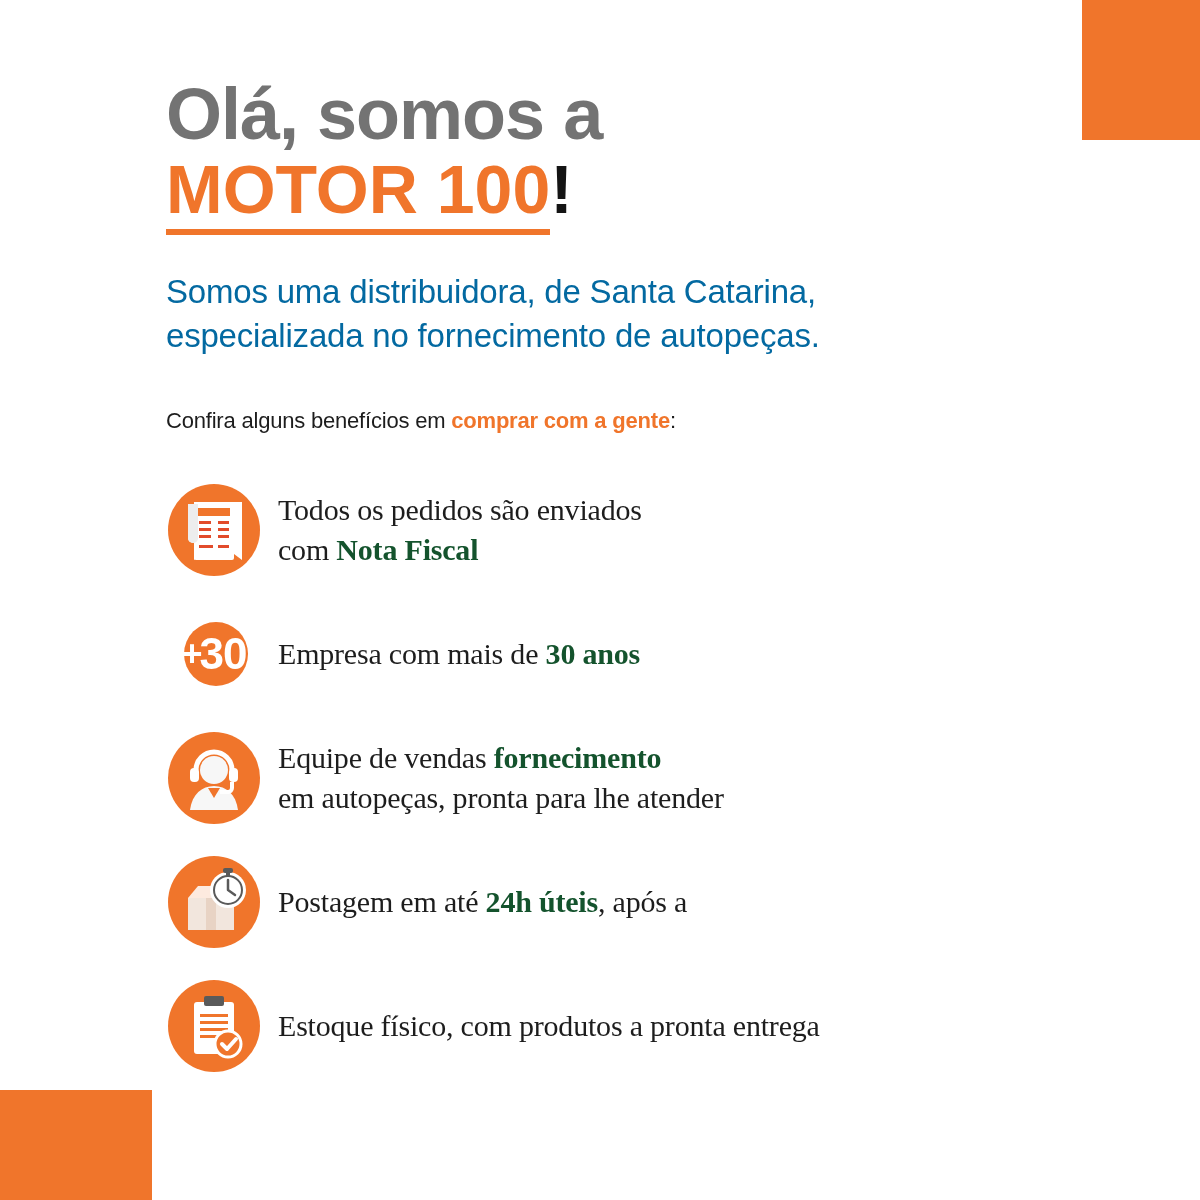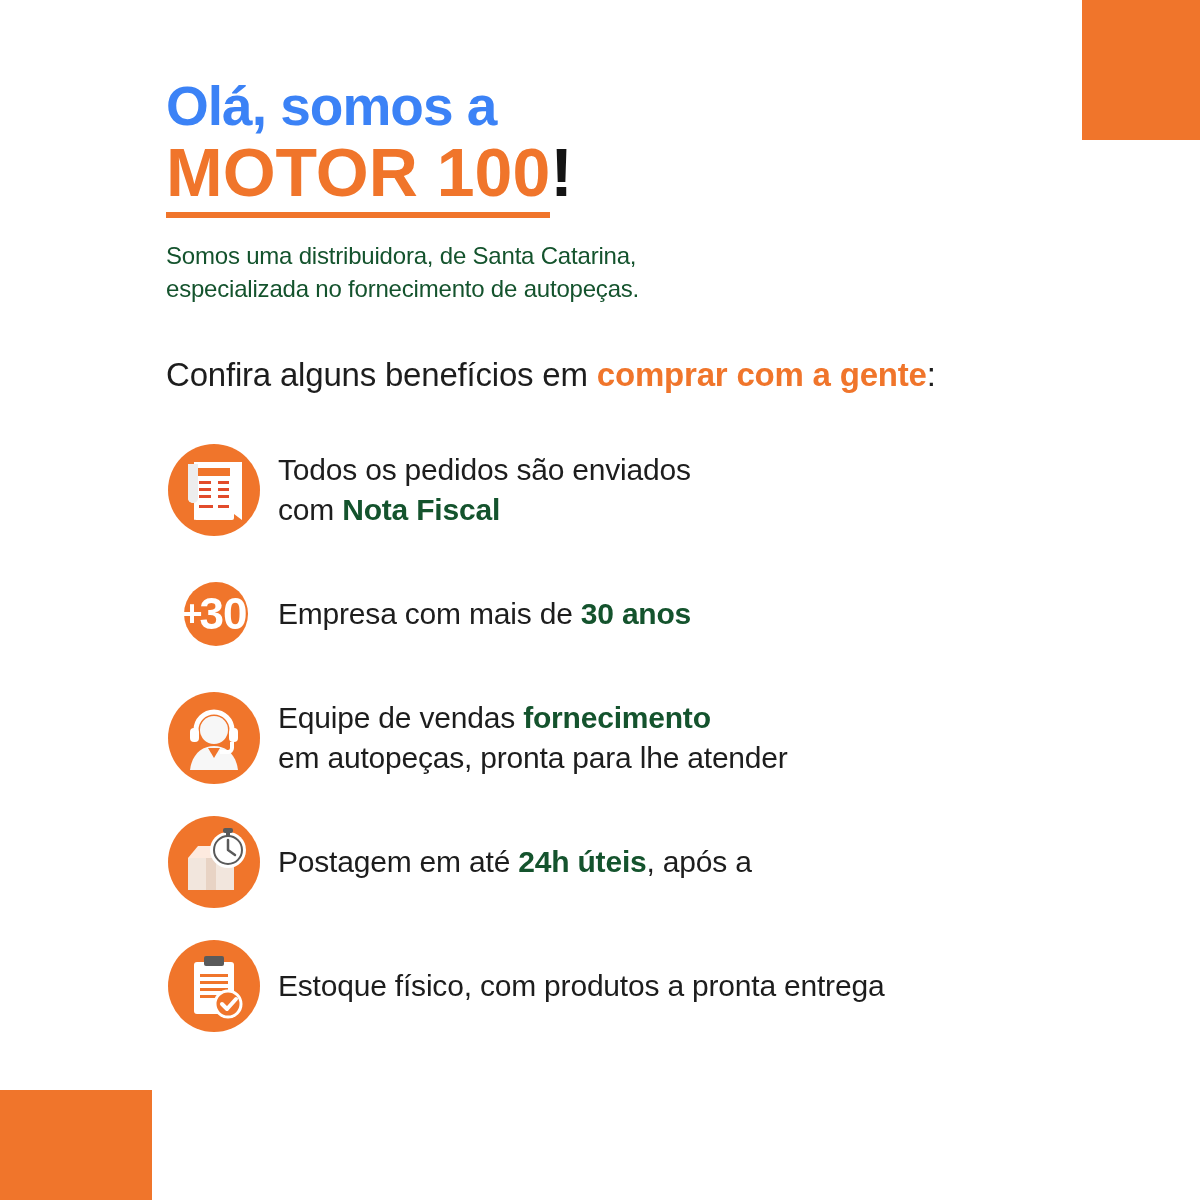--- a/index.html
+++ b/index.html
@@ -35,25 +35,25 @@
   }
 
   
   .content {
     position: absolute;
     left: 166px;
     top: 78px;
     width: 900px;
   }
   .headline-1 {
-    font-size: 55px;
+    font-size: 72px;
     font-weight: bold;
     letter-spacing: -1px;
     line-height: 1.02;
-    color: #3b82f6;
+    color: #737373;
     margin: 0;
   }
   .headline-2 {
     font-size: 68px;
     font-weight: bold;
     letter-spacing: 0px;
     line-height: 1.12;
     margin: 0;
     color: #141414;
     white-space: nowrap;
@@ -62,32 +62,32 @@
     color: #F0752B;
     border-bottom: 6px solid #F0752B;
     padding-bottom: 2px;
   }
   .headline-2 .bang {
     color: #141414;
   }
 
   
   .intro {
-    margin-top: 30px;
-    font-size: 24px;
+    margin-top: 42px;
+    font-size: 33px;
     line-height: 1.36;
-    color: #14532d;
+    color: #0369a1;
     letter-spacing: -0.2px;
   }
   .intro .line {
     display: block;
   }
   .subintro {
     margin-top: 48px;
-    font-size: 33px;
+    font-size: 22px;
     line-height: 1.3;
     color: #1d1d1d;
     letter-spacing: -0.2px;
   }
   .subintro .accent {
     color: #F0752B;
     font-weight: bold;
   }
 
   
@@ -112,20 +112,21 @@
     line-height: 1.34;
     color: #1d1d1d;
     letter-spacing: -0.2px;
   }
   .benefit .text .hl {
     color: #14532d;
     font-weight: bold;
   }
   .benefit .text .line {
     display: block;
+    font-family: Liberation Serif, serif;
   }
 
   
   .circle {
     position: absolute;
     left: 2px;
     top: 2px;
     width: 92px;
     height: 92px;
     border-radius: 50%;

